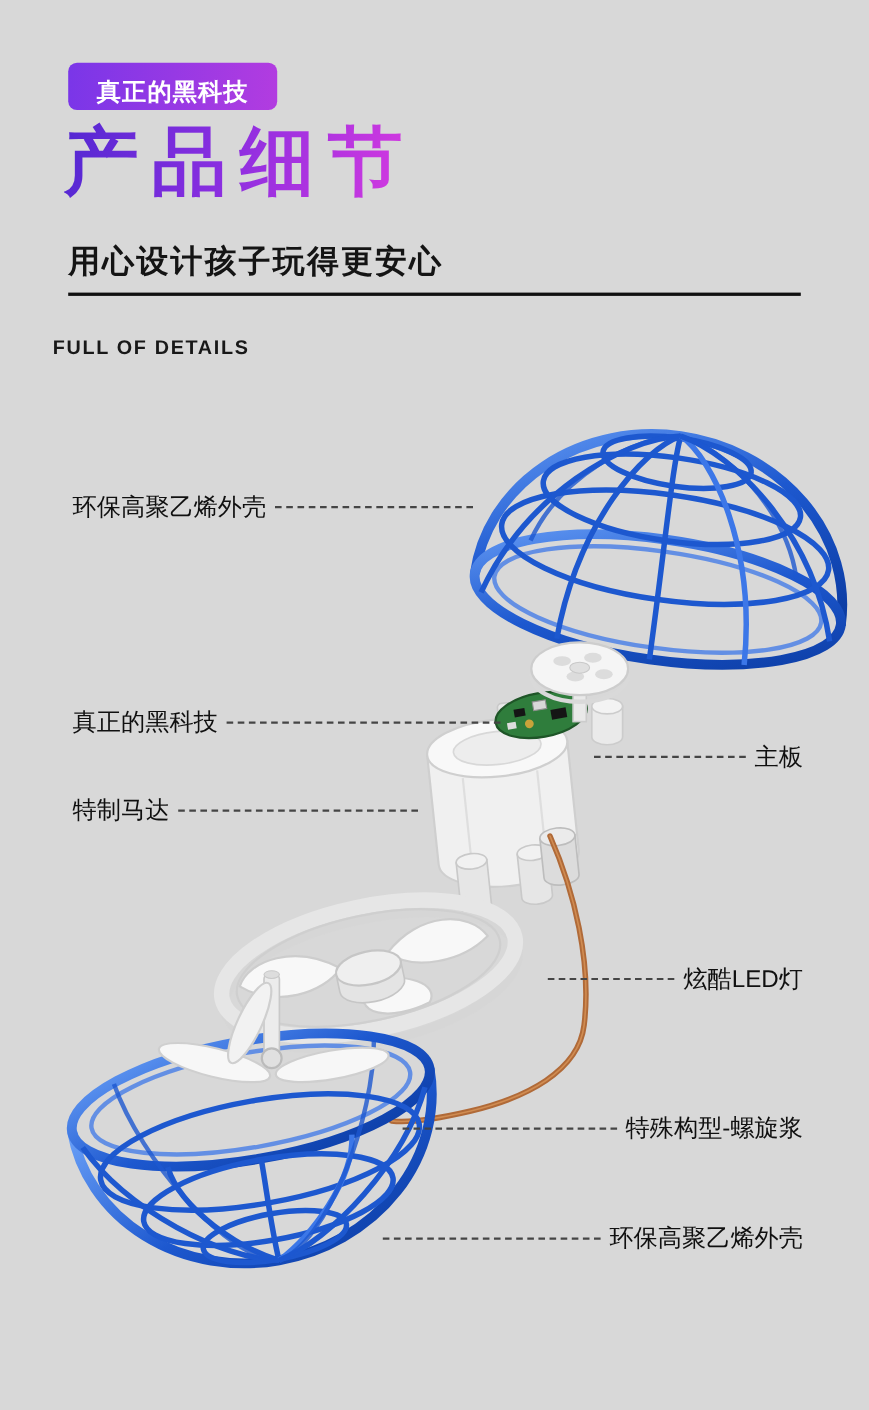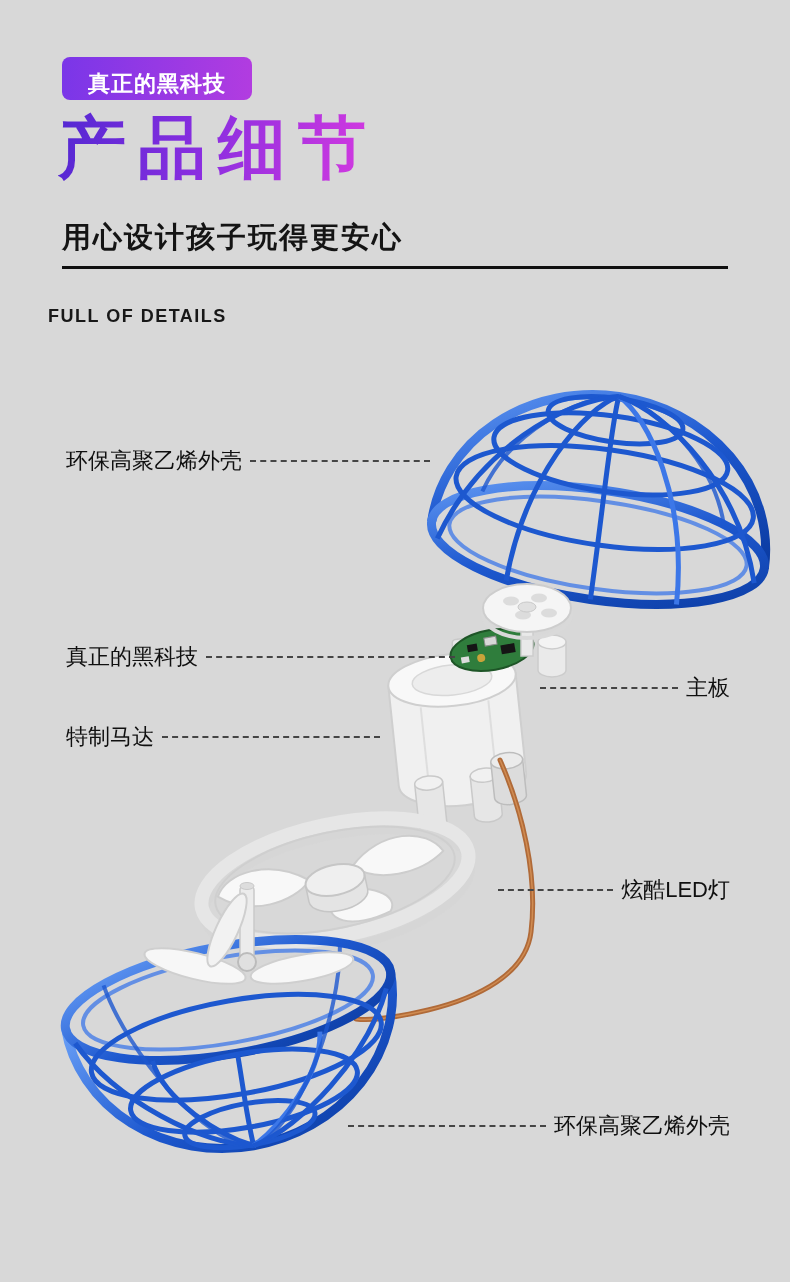--- a/index.html
+++ b/index.html
@@ -209,19 +209,23 @@
     <span class="leader"></span>
     <span>主板</span>
   </div>
 
 
   <div class="label lb6">
     <span class="leader"></span>
     <span>炫酷LED灯</span>
   </div>
 
+  <div class="label lb7">
+    <span class="leader"></span>
+    <span>特殊构型-螺旋浆</span>
+  </div>
 
   <div class="label lb8">
     <span class="leader"></span>
     <span>环保高聚乙烯外壳</span>
   </div>
 
 </div>
 
 </body></html>

